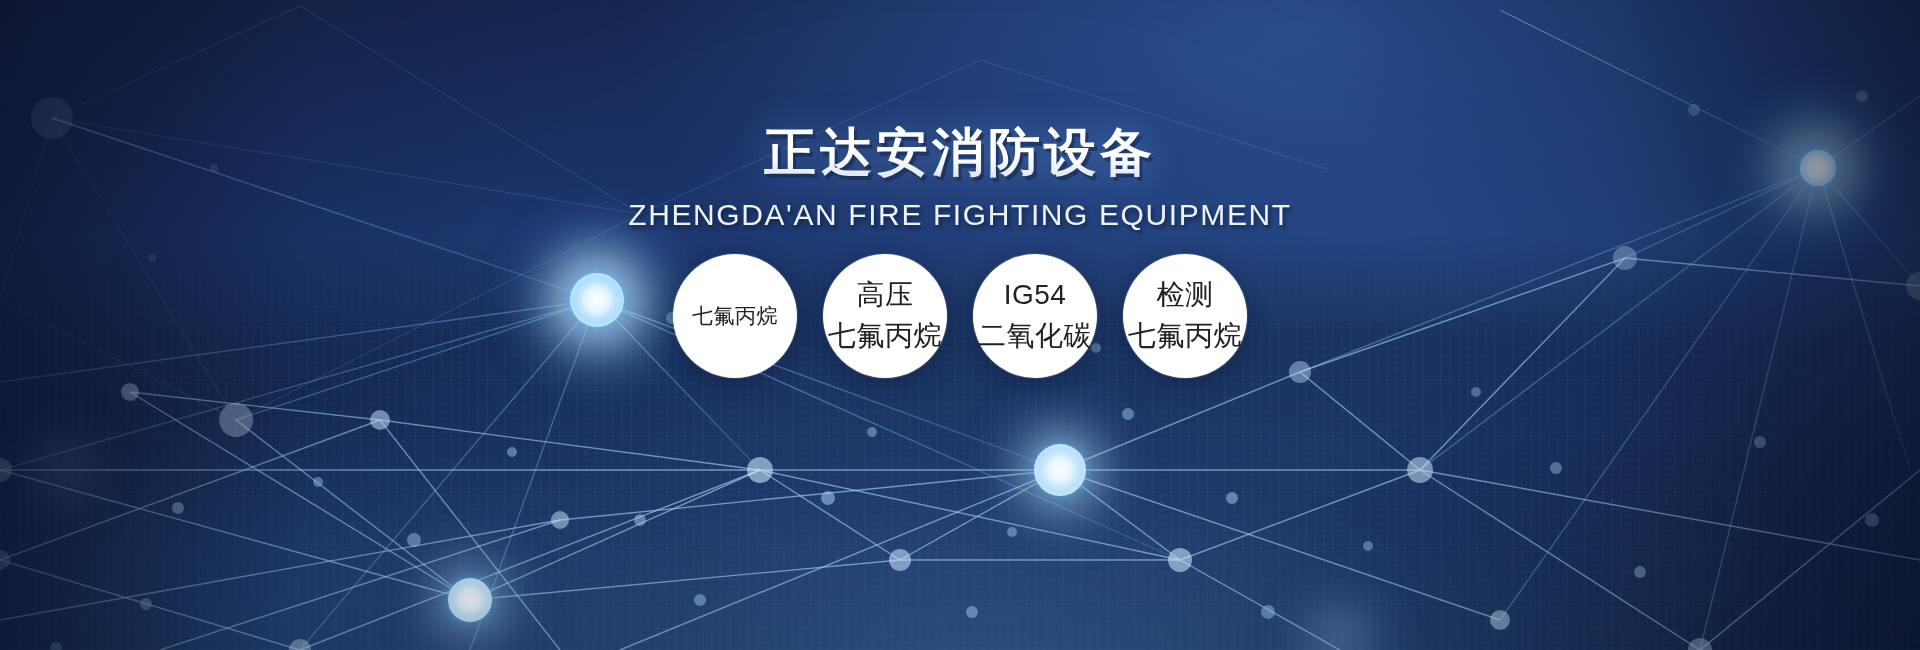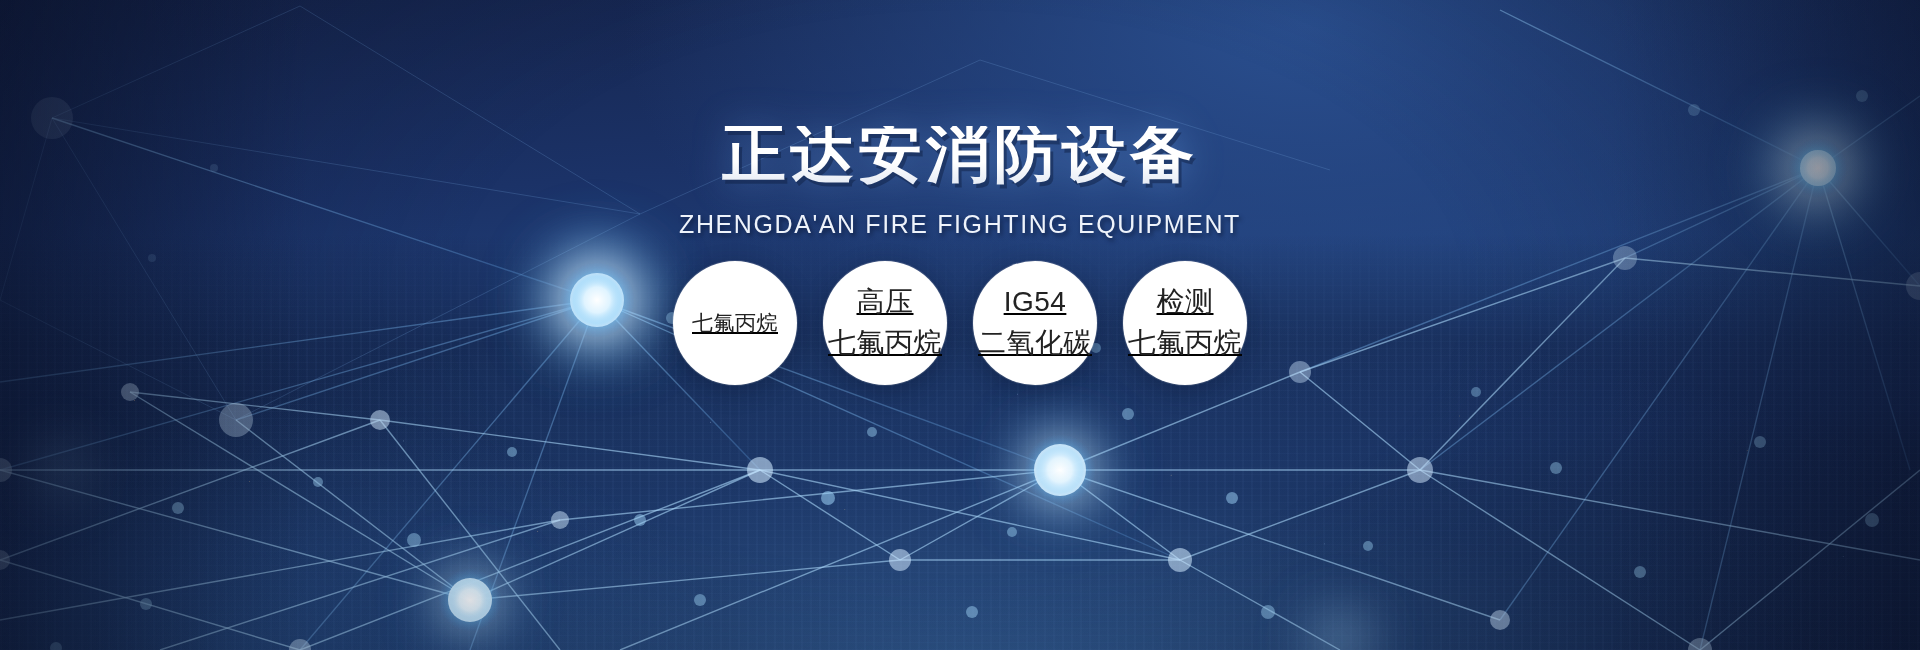--- a/index.html
+++ b/index.html
@@ -74,47 +74,45 @@
   .net{ position:absolute; inset:0; width:1920px; height:650px; }
 
   
   .content{
     position:absolute; inset:0;
     display:flex; flex-direction:column; align-items:center;
   }
 
   .title{
     margin-top:126px;
-    font-size:64px;
+    font-size:52px;
     line-height:1;
     font-weight:bold;
     letter-spacing:4px;
     color:#ffffff;
     background:linear-gradient(180deg,#ffffff 0%,#ffffff 56%,#dfe6f2 100%);
     -webkit-background-clip:text; background-clip:text;
     -webkit-text-fill-color:transparent;
     filter:drop-shadow(3px 4px 0 rgba(18,36,74,.55)) drop-shadow(0 0 18px rgba(120,180,255,.35));
-    font-family:Liberation Mono, monospace;
   }
 
   .subtitle{
     margin-top:20px;
-    font-size:25px;
+    font-size:30px;
     letter-spacing:1.6px;
     color:#eef3fb;
     text-shadow:2px 3px 4px rgba(12,26,58,.75);
     white-space:nowrap;
   }
 
   .tags{
     margin-top:22px;
     display:flex;
     align-items:flex-end;
     gap:26px;
-    text-decoration:underline;
   }
   .tag{
     width:124px; height:124px;
     border-radius:50%;
     background:#ffffff;
     border:5px solid rgba(255,255,255,.38);
     box-shadow:0 0 0 1px rgba(255,255,255,.12), 0 6px 22px rgba(8,20,50,.35);
     display:flex; flex-direction:column;
     align-items:center; justify-content:center;
     color:#222222;

